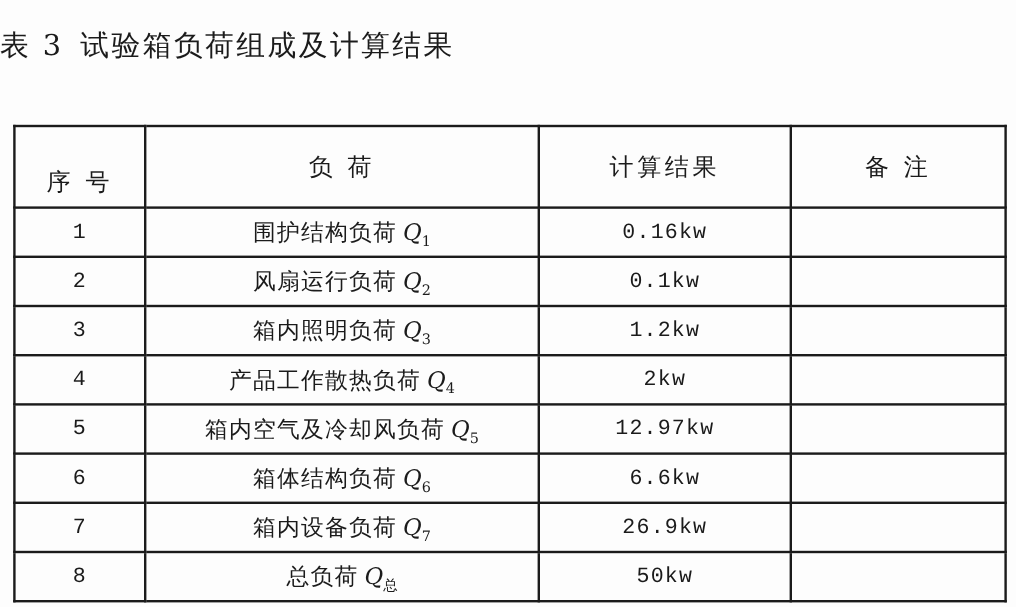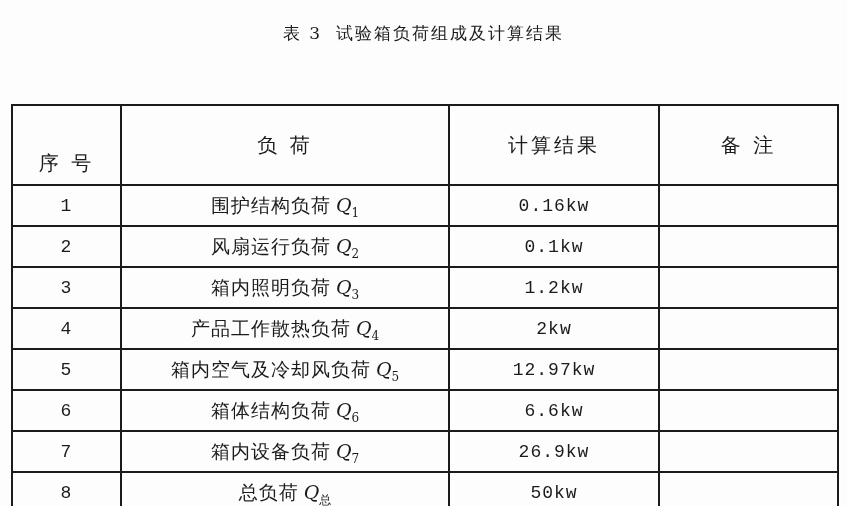--- a/index.html
+++ b/index.html
@@ -6,41 +6,41 @@
   html, body { background: #fdfdfd; }
   body {
     width: 847px; height: 506px; overflow: hidden;
     font-family: "DejaVu Serif", "Liberation Serif", serif;
     color: #1b1b1b;
   }
   .page { position: relative; width: 847px; height: 506px; background: #fdfdfd; }
 
   .caption-zh {
     position: absolute; top: 22px; left: 0; width: 100%;
-    text-align: center; font-size: 17px; letter-spacing: 2px;
+    font-size: 24px; letter-spacing: 2px;
   }
   .caption-zh .gap { display: inline-block; width: 14px; }
   .caption-en {
     position: absolute; top: 62px; left: 0; width: 100%;
     text-align: center; font-size: 17px;
     font-family: "Liberation Mono", "DejaVu Sans Mono", monospace;
     letter-spacing: 0.5px;
   }
 
   table.load-table {
     position: absolute; top: 104px; left: 11px;
     width: 826px; border-collapse: collapse; table-layout: fixed;
     background: #fdfdfd;
   }
   th, td {
     border: 2px solid #1b1b1b;
     text-align: center; vertical-align: middle;
     overflow: hidden; white-space: nowrap;
   }
-  thead tr { height: 80px; }
+  thead tr { height: 68px; }
   tbody tr { height: 41px; }
 
   th {
     font-weight: normal; font-size: 20px; letter-spacing: 3px;
   }
   th.col-no { vertical-align: bottom; padding-bottom: 7px; }
 
   .col-no     { width: 109px; }
   .col-load   { width: 328px; }
   .col-result { width: 210px; margin-top: 20px; }

